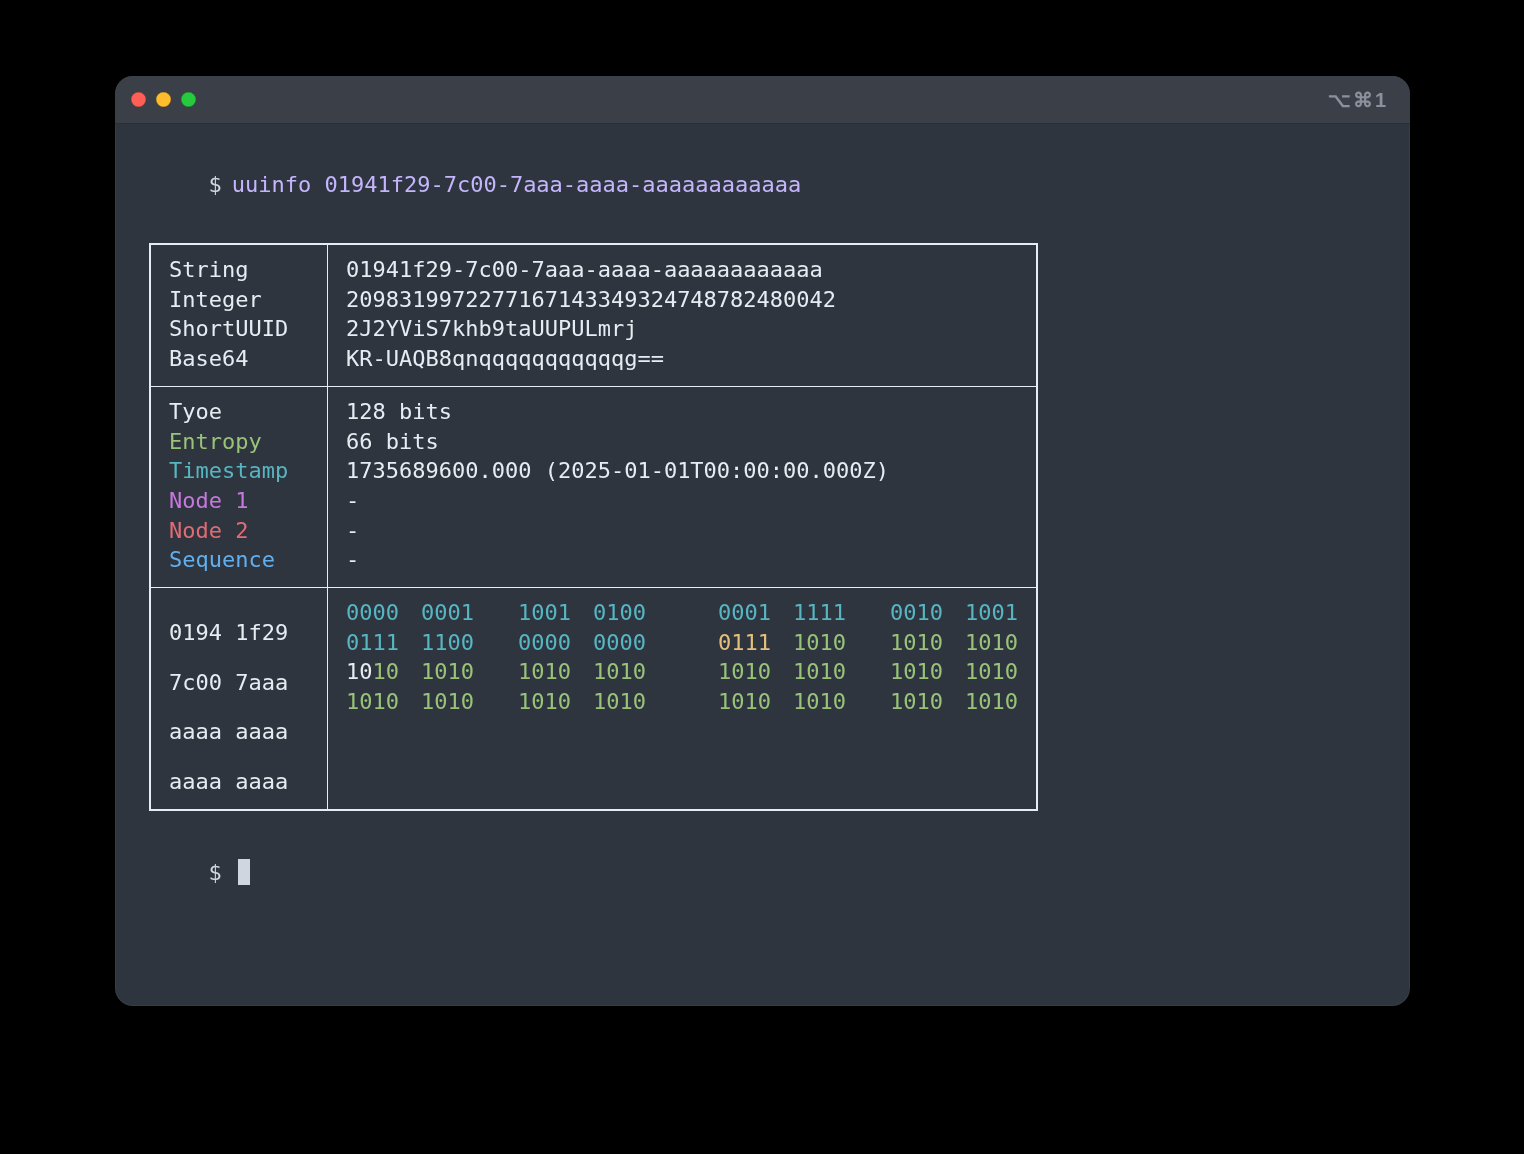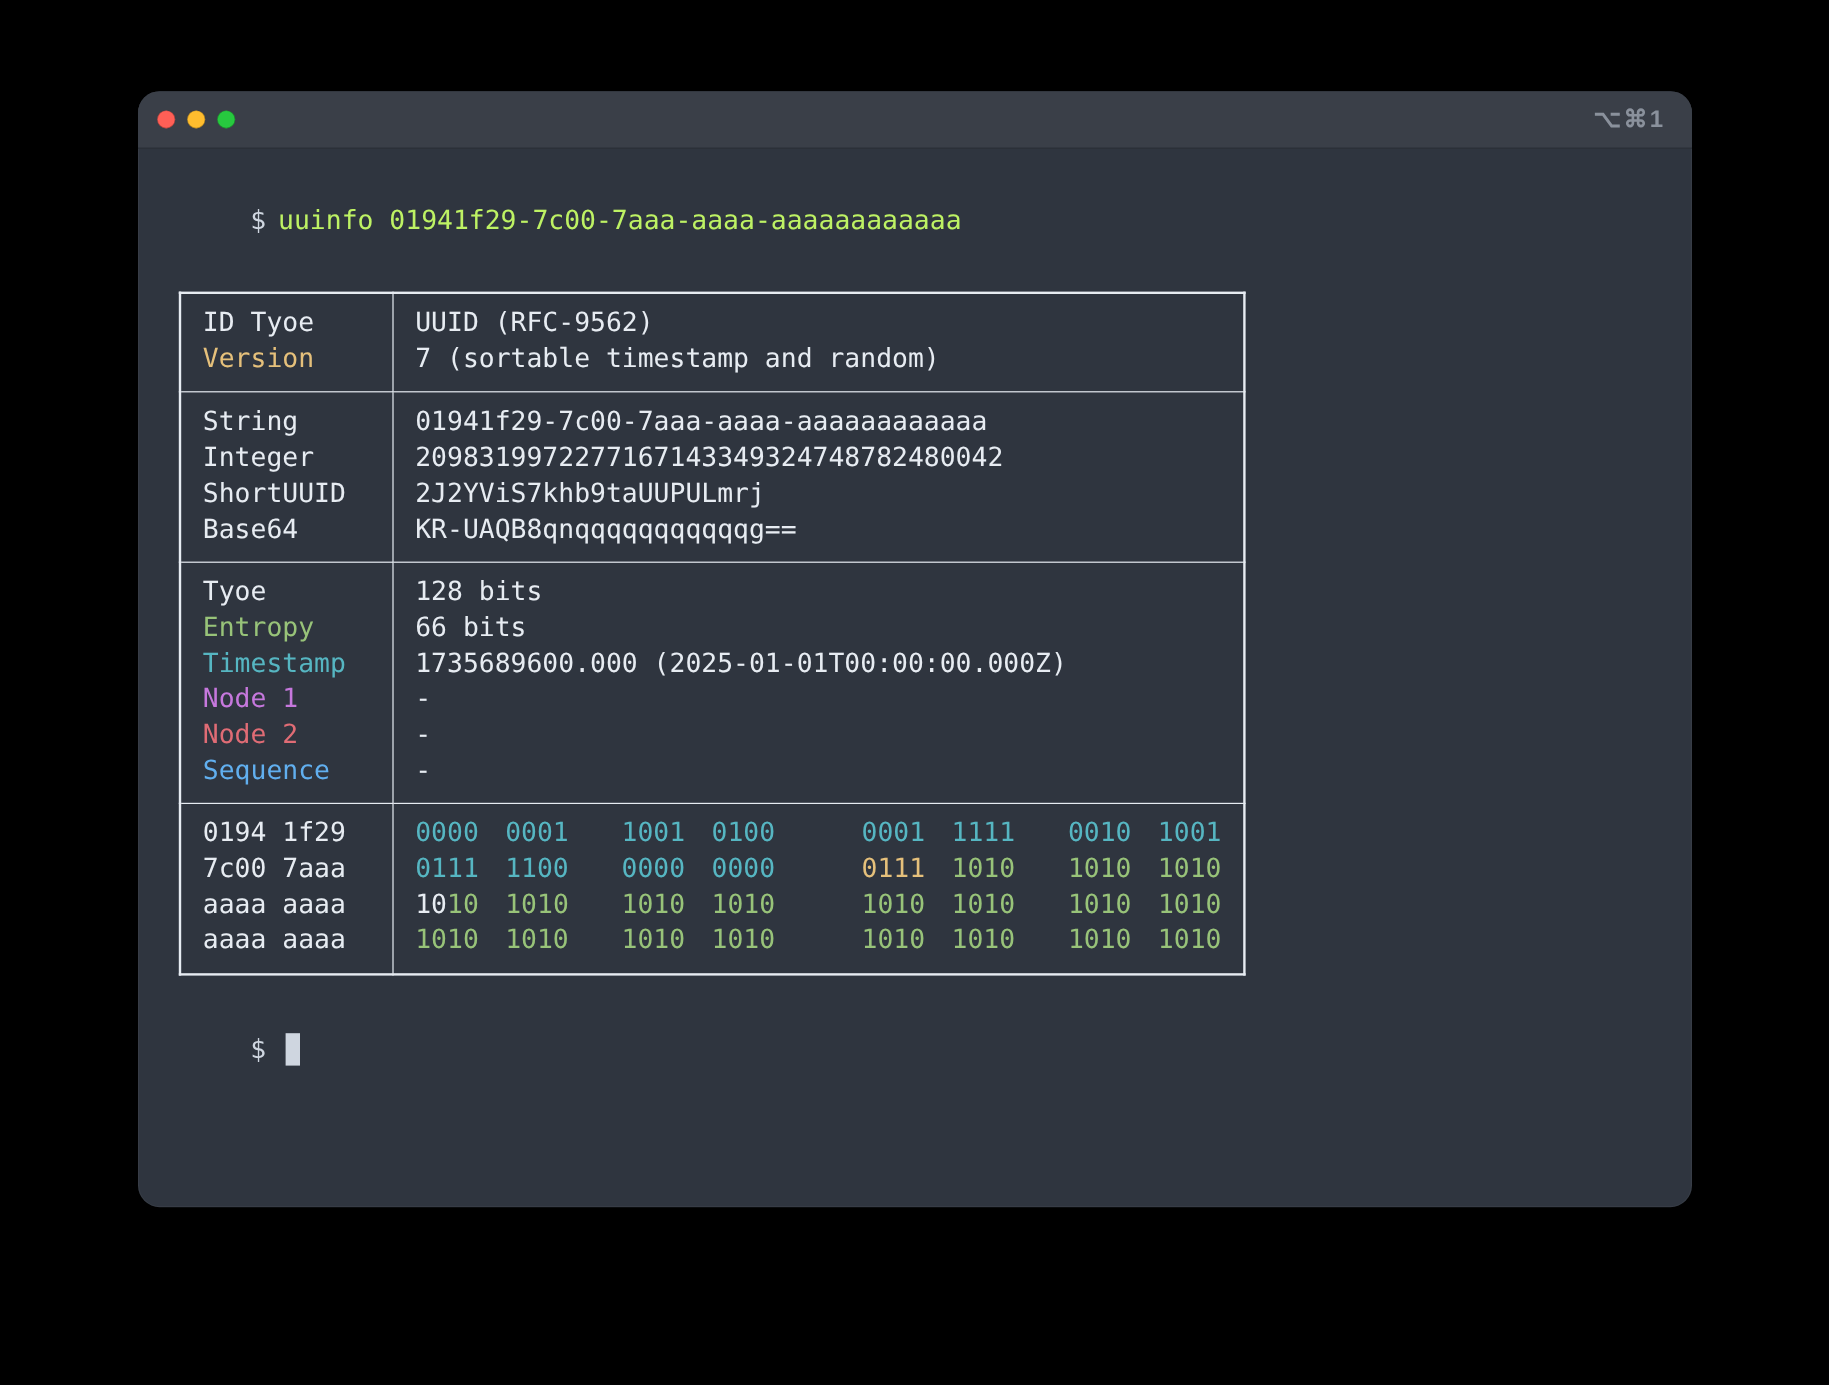--- a/index.html
+++ b/index.html
@@ -77,21 +77,21 @@
     line-height: 1.35;
   }
   .prompt-line {
     white-space: pre;
     margin-bottom: 14px;
   }
   .prompt-sym {
     color: #cfd6e0;
     margin-right: 10px;
   }
-  .cmd { color: #bef264; }
+  .cmd { color: #c4b5fd; }
 
   
   .info-table {
     border: 2px solid #e7ecf2;
     border-collapse: collapse;
     margin: 14px 0 18px 20px;
     font-variant-ligatures: none;
   }
   .info-table td {
     border: 1px solid #e7ecf2;
@@ -101,21 +101,21 @@
     padding: 10px 18px 12px 18px;
     min-width: 140px;
     white-space: pre;
   }
   .sec-values {
     padding: 10px 18px 12px 18px;
     white-space: pre;
   }
 
   
-  .c-default { color: #e7ecf2; }
+  .c-default { color: #e7ecf2; margin-top: 20px; }
   .c-yellow  { color: #e5c07b; }
   .c-green   { color: #98c379; }
   .c-cyan    { color: #56b6c2; }
   .c-purple  { color: #c678dd; }
   .c-red     { color: #e06c75; }
   .c-blue    { color: #61afef; text-align: right; }
 
   
   .bin-line { display: block; }
   .bin-word {
@@ -156,24 +156,20 @@
 
   <div class="term-body">
 
     <div class="prompt-line">
       <span class="prompt-sym">$</span><span class="cmd">uuinfo 01941f29-7c00-7aaa-aaaa-aaaaaaaaaaaa</span>
     </div>
 
     <table class="info-table">
 
       <tbody>
-            <tr>
-        <td class="sec-labels"><div><span>ID Tyoe</span></div><div><span class="c-yellow">Version</span></div></td>
-        <td class="sec-values"><div><span>UUID (RFC-9562)</span></div><div><span>7 (sortable timestamp and random)</span></div></td>
-      </tr>
 
       <tr>
         <td class="sec-labels"><div><span>String</span></div><div><span>Integer</span></div><div><span>ShortUUID</span></div><div><span>Base64</span></div></td>
         <td class="sec-values"><div><span>01941f29-7c00-7aaa-aaaa-aaaaaaaaaaaa</span></div><div><span>2098319972277167143349324748782480042</span></div><div><span>2J2YViS7khb9taUUPULmrj</span></div><div><span>KR-UAQB8qnqqqqqqqqqqqg==</span></div></td>
       </tr>
 
       <tr>
         <td class="sec-labels"><div><span>Tyoe</span></div><div><span class="c-green">Entropy</span></div><div><span class="c-cyan">Timestamp</span></div><div><span class="c-purple">Node 1</span></div><div><span class="c-red">Node 2</span></div><div><span class="c-blue">Sequence</span></div></td>
         <td class="sec-values"><div><span>128 bits</span></div><div><span>66 bits</span></div><div><span>1735689600.000 (2025-01-01T00:00:00.000Z)</span></div><div><span>-</span></div><div><span>-</span></div><div><span>-</span></div></td>
       </tr>

